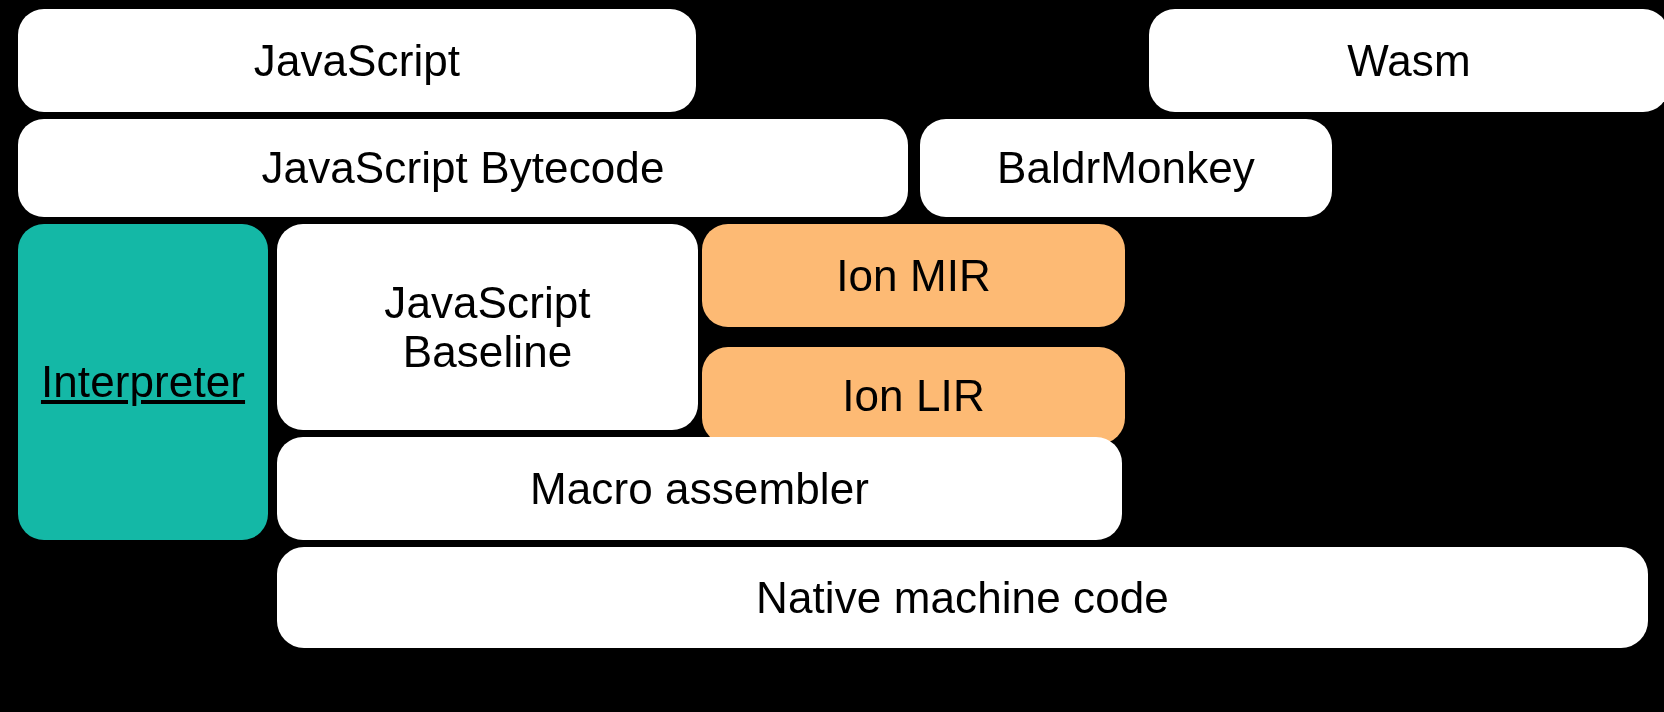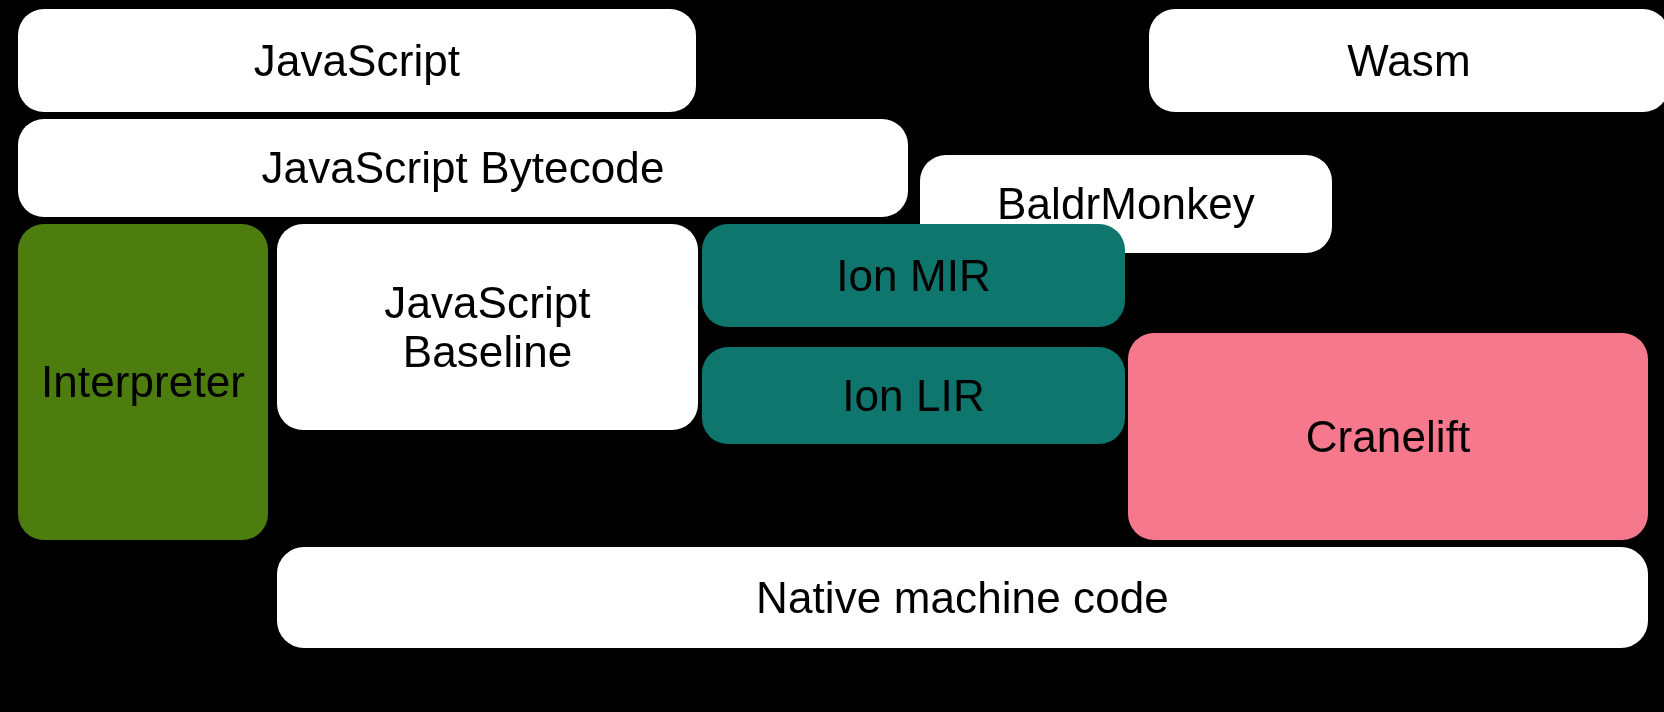--- a/index.html
+++ b/index.html
@@ -28,32 +28,32 @@
     border-radius: 26px;
     color: #000000;
     font-size: 44px;
     font-weight: 400;
     line-height: 1.12;
     letter-spacing: 0.1px;
     white-space: pre-line;
     user-select: none;
   }
   .fill-white  { background: #ffffff; }
-  .fill-gray   { background: #4d7c0f; }
-  .fill-green  { background: #0f766e; }
+  .fill-gray   { background: #14b8a6; text-decoration: underline; }
+  .fill-green  { background: #fdba74; }
   .fill-pink   { background: #f5788d; }
 </style>
 </head>
 <body>
 
 <div id="stage" style="background: rgb(0, 0, 0); padding-left: 21px;">
     <div class="node fill-white" style="left: 18px; top: 9px; width: 678px; height: 103px;"><span>JavaScript</span></div>
     <div class="node fill-white" style="left: 1128px; top: 9px; width: 520px; height: 103px; margin-left: 21px;"><span>Wasm</span></div>
     <div class="node fill-white" style="left: 18px; top: 119px; width: 890px; height: 98px;"><span>JavaScript Bytecode</span></div>
-    <div class="node fill-white" style="left: 920px; top: 119px; width: 412px; height: 98px; margin-top: 36px;"><span>BaldrMonkey</span></div>
+    <div class="node fill-white" style="left: 920px; top: 119px; width: 412px; height: 98px;"><span>BaldrMonkey</span></div>
     <div class="node fill-gray" style="left: 18px; top: 224px; width: 250px; height: 316px;"><span>Interpreter</span></div>
     <div class="node fill-white" style="left: 277px; top: 224px; width: 421px; height: 206px;"><span>JavaScript
 Baseline</span></div>
     <div class="node fill-green" style="left: 702px; top: 224px; width: 423px; height: 103px;"><span>Ion MIR</span></div>
     <div class="node fill-green" style="left: 702px; top: 347px; width: 423px; height: 97px;"><span>Ion LIR</span></div>
-    <div class="node fill-pink" style="left: 1128px; top: 333px; width: 520px; height: 207px;"><span>Cranelift</span></div>
+    <div class="node fill-white" style="left: 277px; top: 437px; width: 845px; height: 103px;"><span>Macro assembler</span></div>
     <div class="node fill-white" style="left: 277px; top: 547px; width: 1371px; height: 101px; border-radius: 27px;"><span>Native machine code</span></div>
   </div>
 
 </body></html>

